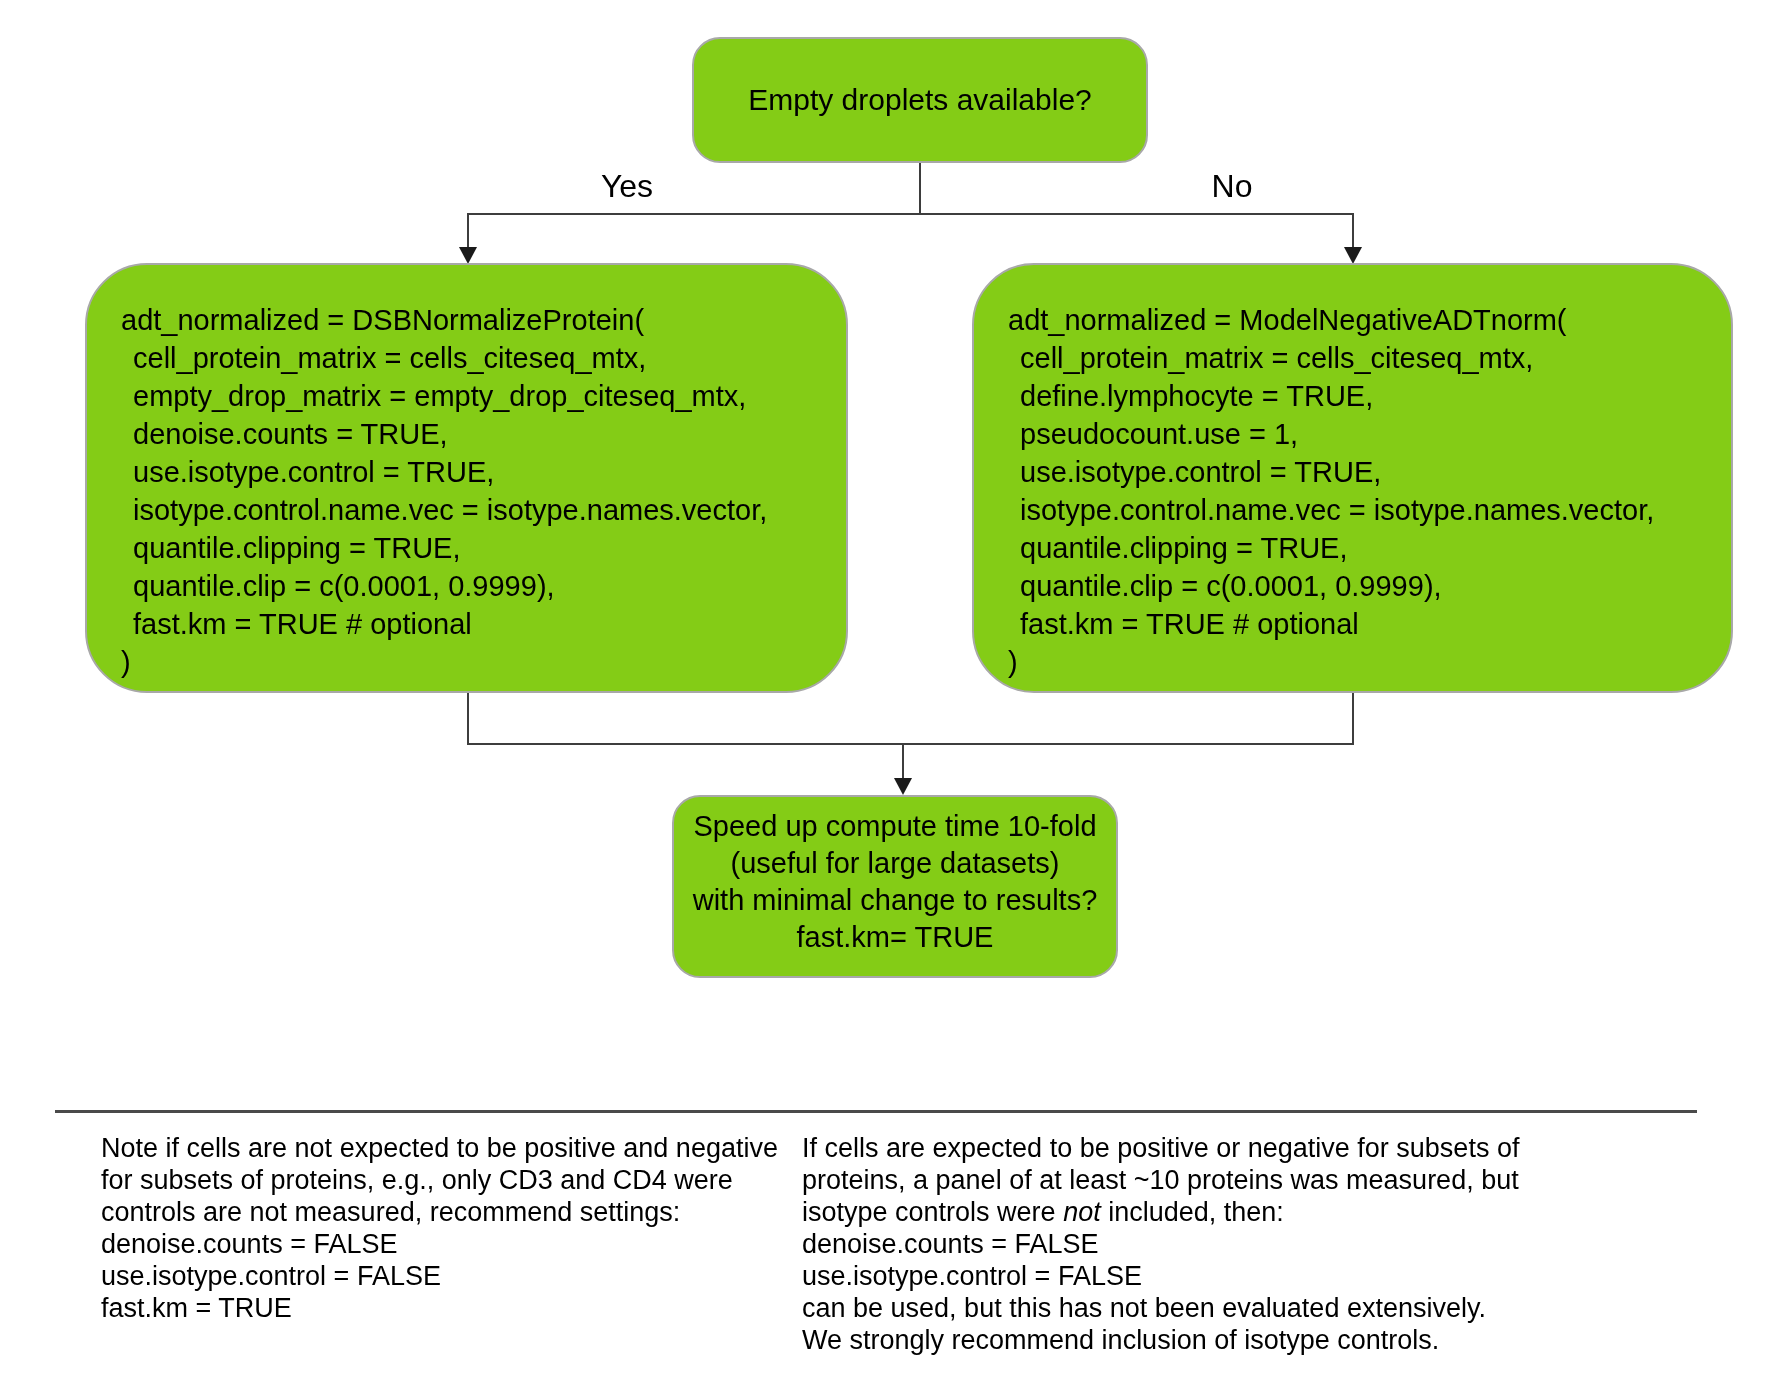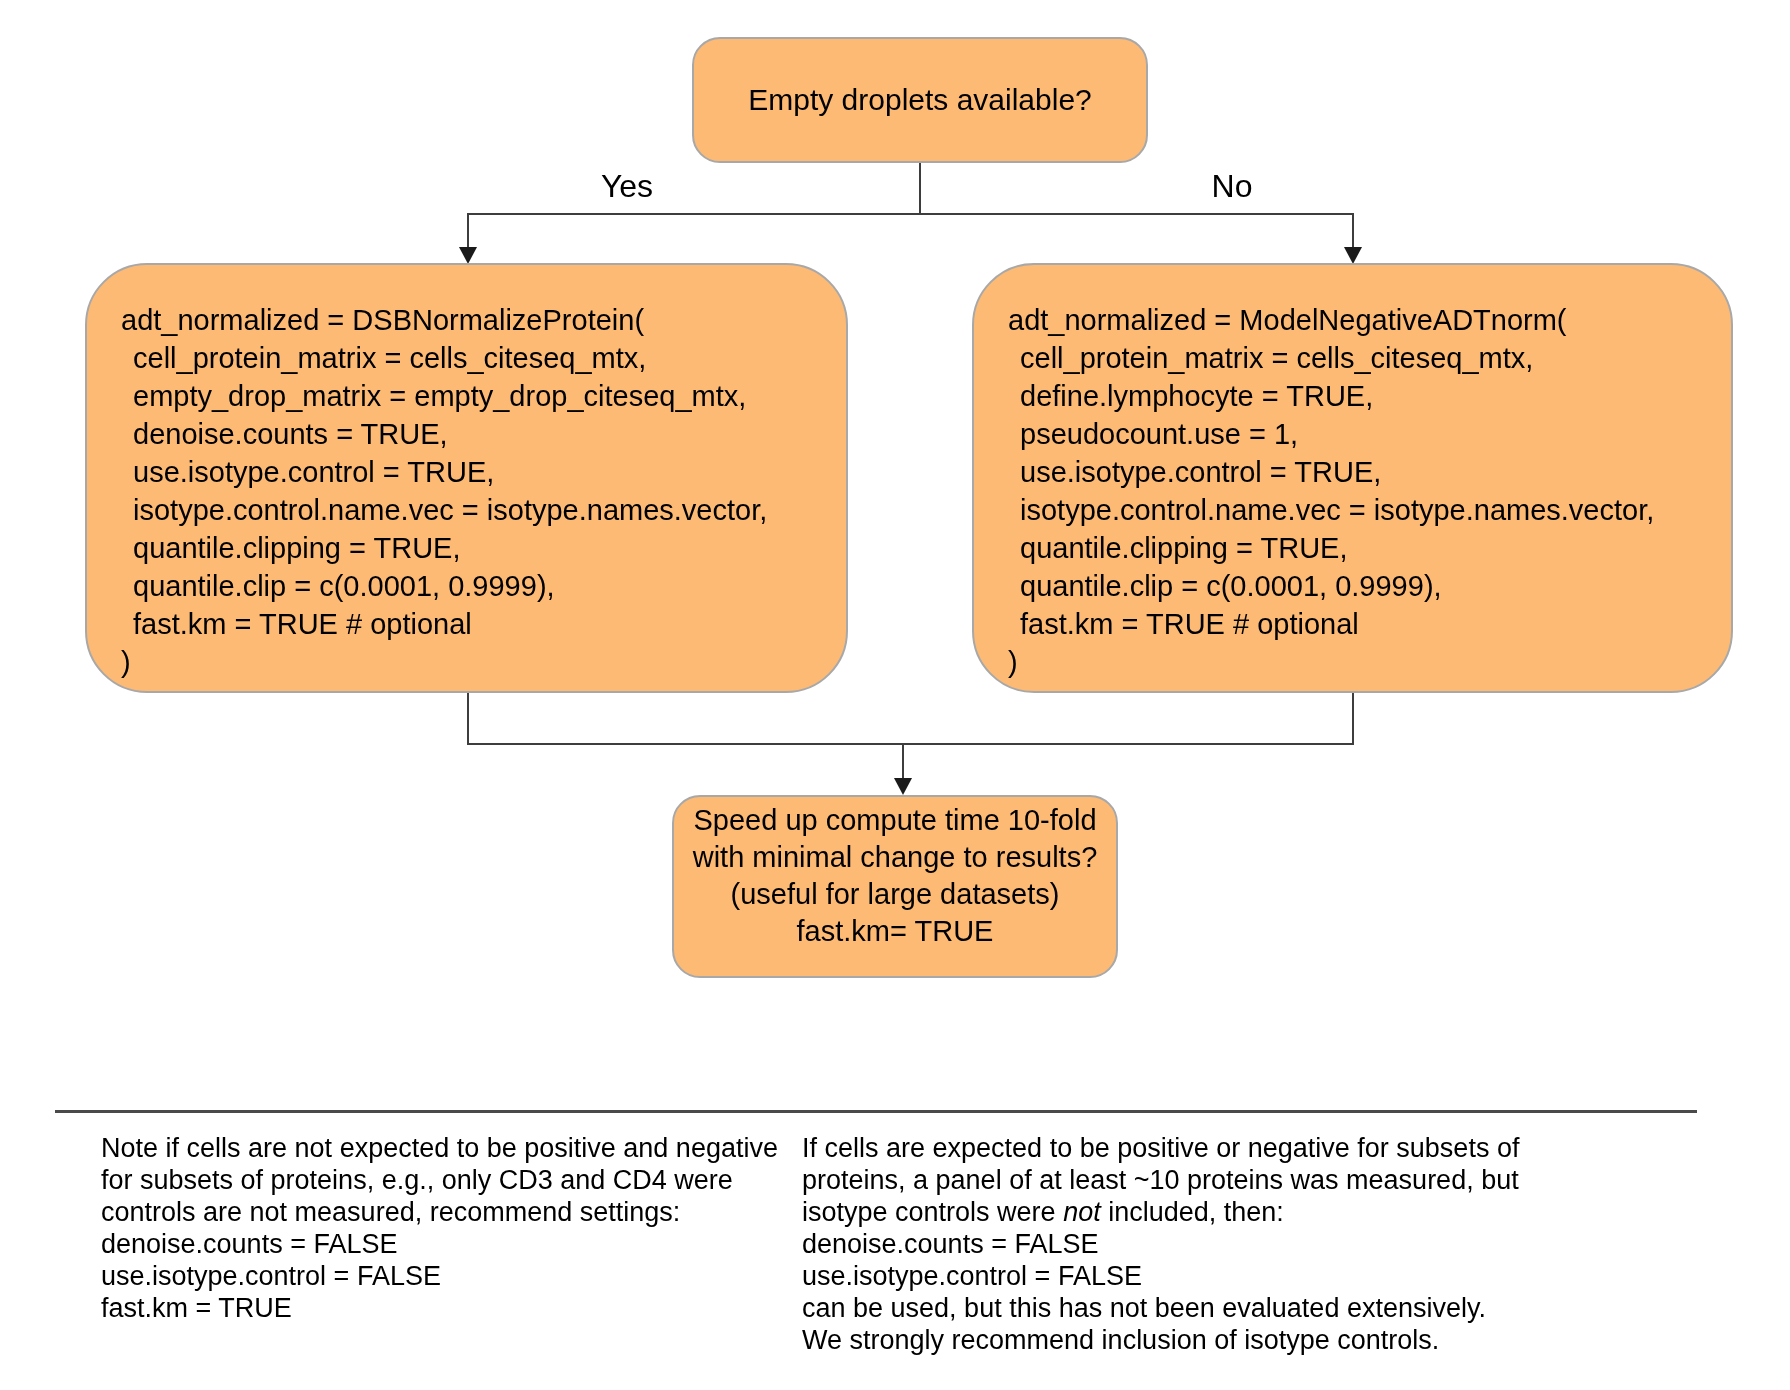--- a/index.html
+++ b/index.html
@@ -9,39 +9,39 @@
     background:#ffffff;
     font-family:"Liberation Sans", sans-serif;
     color:#000;
     overflow:hidden;
   }
   
   .node{
     position:absolute;
     border:2px solid #a8a8a8;
     border-radius:28px;
-    background:#fdba74;
+    background:#84cc16;
     box-sizing:border-box;
   }
   .node.big{border-radius:62px;}
   .decision{
     left:692px;top:37px;width:456px;height:126px;
     display:flex;align-items:center;justify-content:center;
     font-size:30px;
   }
   .code-box{
     font-size:29px;line-height:38px;
     padding:36px 8px 0 34px;
   }
   .code-left{left:85px;top:263px;width:763px;height:430px;}
   .code-right{left:972px;top:263px;width:761px;height:430px;}
   .speed{
     left:672px;top:795px;width:446px;height:183px;
     text-align:center;font-size:29px;line-height:37px;
-    padding-top:5px;
+    padding-top:11px;
   }
   .tl{white-space:nowrap;}
   .tl.ind{padding-left:12px;}
   .b{font-weight:normal;}
   .i{font-style:italic;}
   
   .cline{position:absolute;background:#3d3d3d;}
   .arrow{
     position:absolute;width:0;height:0;
     border-left:9px solid transparent;
@@ -107,22 +107,22 @@
     </div>
 
   <div class="cline" style="left:467px;top:693px;width:2px;height:51px;"></div>
   <div class="cline" style="left:1352px;top:693px;width:2px;height:51px;"></div>
   <div class="cline" style="left:467px;top:743px;width:887px;height:2px;"></div>
   <div class="cline" style="left:902px;top:743px;width:2px;height:36px;"></div>
   <div class="arrow" style="left:894px;top:778px;"></div>
 
   <div class="node speed">
       <div class="tl"><span>Speed up compute time 10-fold</span></div>
+      <div class="tl"><span>(useful for large datasets)</span></div>
       <div class="tl"><span>with minimal change to results?</span></div>
-      <div class="tl"><span>(useful for large datasets)</span></div>
       <div class="tl"><span class="b">fast.km= TRUE</span></div>
     </div>
 
   <div class="divider"></div>
 
   <div class="note note-left">
       <div class="tl"><span>Note if cells are </span><span class="b">not</span><span> expected to be positive and negative</span></div>
       <div class="tl"><span>for subsets of proteins, e.g., only CD3 and CD4 were</span></div>
       <div class="tl"><span>controls are not measured, recommend settings:</span></div>
       <div class="tl"><span class="b">denoise.counts = FALSE</span></div>

